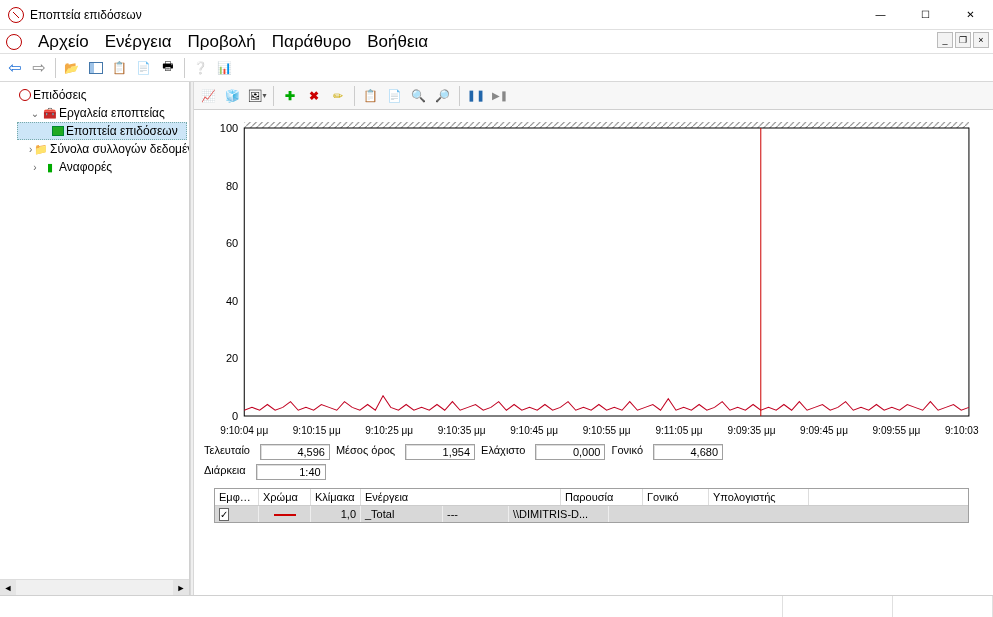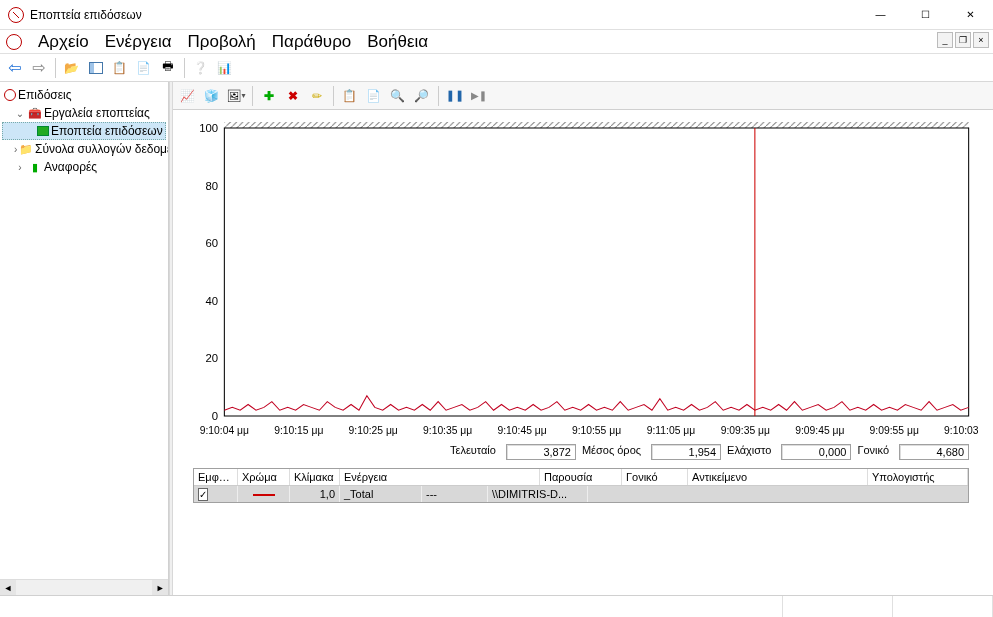--- a/index.html
+++ b/index.html
@@ -13,33 +13,33 @@
   .winbtn { width: 45px; height: 100%; display: flex; align-items: center; justify-content: center; font-family: 'Segoe MDL2 Assets', sans-serif; font-size: 10px; }
   .menubar { height: 24px; display: flex; align-items: center; padding: 0 6px; gap: 0; border-bottom: 1px solid #e0e0e0; position: relative; }
   .menubar .appicon { width: 16px; height: 16px; border: 1.5px solid #b00; border-radius:50%; margin-right: 8px; }
   .menuitem { padding: 3px 8px; font-size: 17px; }
   .mdi-btns { position:absolute; right:4px; top:2px; display:flex; gap:2px; }
   .mdi-btn { width:16px; height:16px; border:1px solid #bbb; background:#f3f3f3; font-size:9px; line-height:14px; text-align:center; }
   .toolbar1 { height: 28px; display: flex; align-items: center; padding: 2px 4px; gap: 2px; border-bottom: 1px solid #d8d8d8; }
   .tbtn { width: 22px; height: 22px; display:flex; align-items:center; justify-content:center; border-radius:2px; }
   .tsep { width:1px; height:20px; background:#ccc; margin:0 3px; }
   .main { display: flex; height: calc(617px - 30px - 24px - 28px - 22px); }
-  .sidebar { width: 190px; border-right: 1px solid #d0d0d0; overflow: hidden; position:relative; background:#fff; }
+  .sidebar { width: 190px; border-right: 1px solid #d0d0d0; overflow: hidden; position:relative; background:#fff;padding-left:15px; }
   .tree { padding: 4px 2px; font-size:12px; white-space:nowrap; }
   .tree-row { display:flex; align-items:center; height:18px; padding-left:2px; gap:2px; }
   .tree-row.selected { background:#cde6f7; border:1px dotted #7aa; }
   .expander { width:12px; text-align:center; color:#666; font-size:10px; }
   .ticon { width:14px; height:14px; display:inline-flex; align-items:center; justify-content:center; font-size:11px; }
   .hscroll { position:absolute; bottom:0; left:0; right:0; height:16px; background:#f0f0f0; border-top:1px solid #ddd; display:flex; align-items:center; }
   .hscroll .arrow { width:16px; height:16px; background:#e5e5e5; text-align:center; font-size:9px; line-height:16px; }
   .content { flex:1; display:flex; flex-direction:column; padding:0; }
   .toolbar2 { height: 28px; border-bottom:1px solid #d0d0d0; display:flex; align-items:center; padding:2px 4px; gap:2px; background:#f7f7f7; }
   .chart-area { flex:1; padding: 10px 14px 6px 10px; position:relative; }
   svg.chart { width:100%; height:320px; display:block; }
-  .stats { display:flex; justify-content:flex-end; gap:6px; padding: 4px 10px 0 0; font-size:11px; }
+  .stats { display:flex; gap:6px; padding: 4px 10px 0 0; font-size:11px; }
   .stat-label { text-align:right; padding-right:4px; }
   .stat-val { width:70px; border:1px solid #a0a0a0; background:#fff; text-align:right; padding:1px 4px; font-size:11px; box-shadow: inset 1px 1px 0 #ddd; }
   .legend { margin: 8px 10px 0 10px; border:1px solid #a0a0a0; }
   .legend-header { display:flex; background:#fff; border-bottom:1px solid #ccc; font-size:11px; }
   .legend-header > div { padding:2px 4px; border-right:1px solid #ddd; overflow:hidden; text-overflow:ellipsis; white-space:nowrap; }
   .legend-row { display:flex; background:#d8d8d8; font-size:11px; }
   .legend-row > div { padding:2px 4px; border-right:1px solid #eee; overflow:hidden; text-overflow:ellipsis; white-space:nowrap; }
   .col-show{width:44px} .col-color{width:52px} .col-scale{width:50px} .col-counter{width:200px} .col-inst{width:82px} .col-parent{width:66px} .col-obj{width:180px} .col-comp{width:100px}
   .splitter-img { width:4px; background:#efefef; cursor:col-resize; border-left:1px solid #d8d8d8; border-right:1px solid #d8d8d8; }
   .statusbar { height:22px; border-top:1px solid #d0d0d0; display:flex; }
@@ -214,39 +214,42 @@
           <text x="544" y="314" text-anchor="middle" font-size="10">9:09:35 μμ</text>
           <text x="616" y="314" text-anchor="middle" font-size="10">9:09:45 μμ</text>
           <text x="688" y="314" text-anchor="middle" font-size="10">9:09:55 μμ</text>
           <text x="760" y="314" text-anchor="middle" font-size="10">9:10:03 μμ</text>
           <path d="M40,290.24 L47.659574468085104,287.36 L55.31914893617021,290.24 L62.97872340425532,284.48 L70.63829787234042,290.24 L78.29787234042553,287.36 L85.95744680851064,281.6 L93.61702127659575,290.24 L101.27659574468085,287.36 L108.93617021276596,290.24 L116.59574468085107,284.48 L124.25531914893617,287.36 L131.91489361702128,290.24 L139.5744680851064,281.6 L147.2340425531915,287.36 L154.8936170212766,290.24 L162.5531914893617,284.48 L170.2127659574468,290.24 L177.87234042553192,275.84 L185.531914893617,287.36 L193.19148936170214,290.24 L200.85106382978722,284.48 L208.51063829787233,290.24 L216.17021276595744,287.36 L223.82978723404253,290.24 L231.48936170212767,284.48 L239.14893617021278,290.24 L246.8085106382979,281.6 L254.46808510638297,290.24 L262.1276595744681,287.36 L269.7872340425532,284.48 L277.4468085106383,290.24 L285.1063829787234,287.36 L292.76595744680856,281.6 L300.4255319148936,290.24 L308.0851063829787,284.48 L315.74468085106383,290.24 L323.40425531914894,287.36 L331.063829787234,290.24 L338.72340425531917,284.48 L346.3829787234043,290.24 L354.0425531914894,287.36 L361.70212765957444,281.6 L369.36170212765956,290.24 L377.02127659574467,287.36 L384.6808510638298,290.24 L392.3404255319149,284.48 L400,290.24 L407.65957446808505,287.36 L415.3191489361702,290.24 L422.97872340425533,281.6 L430.6382978723404,290.24 L438.29787234042556,287.36 L445.9574468085106,284.48 L453.6170212765958,290.24 L461.27659574468083,278.72 L468.93617021276594,290.24 L476.5957446808511,287.36 L484.25531914893617,290.24 L491.9148936170212,284.48 L499.5744680851064,290.24 L507.2340425531915,287.36 L514.8936170212766,281.6 L522.5531914893618,290.24 L530.2127659574468,287.36 L537.872340425532,290.24 L545.5319148936171,284.48 L553.1914893617021,290.24 L560.8510638297872,287.36 L568.5106382978723,290.24 L576.1702127659574,284.48 L583.8297872340426,290.24 L591.4893617021277,281.6 L599.1489361702128,290.24 L606.8085106382979,287.36 L614.468085106383,284.48 L622.127659574468,290.24 L629.7872340425532,287.36 L637.4468085106383,281.6 L645.1063829787234,290.24 L652.7659574468086,287.36 L660.4255319148936,290.24 L668.0851063829788,284.48 L675.7446808510638,290.24 L683.4042553191489,287.36 L691.0638297872341,290.24 L698.7234042553191,284.48 L706.3829787234042,287.36 L714.0425531914893,290.24 L721.7021276595744,281.6 L729.3617021276596,290.24 L737.0212765957447,287.36 L744.6808510638298,284.48 L752.3404255319149,290.24 L760,287.36 " fill="none" stroke="#c00020" stroke-width="1"></path>
           <line x1="553.1914893617021" y1="8" x2="553.1914893617021" y2="296" stroke="#c00" stroke-width="1"></line>
         </svg>
 
       <div class="stats">
         <span class="stat-label">Τελευταίο</span>
-        <span class="stat-val">3,872</span>
+        <span class="stat-val">4,596</span>
         <span class="stat-label">Μέσος όρος</span>
         <span class="stat-val">1,954</span>
         <span class="stat-label">Ελάχιστο</span>
         <span class="stat-val">0,000</span>
         <span class="stat-label">Γονικό</span>
         <span class="stat-val">4,680</span>
       </div>
 
+      <div class="stats">
+        <span class="stat-label">Διάρκεια</span>
+        <span class="stat-val">1:40</span>
+      </div>
 
       <div class="legend">
         <div class="legend-header">
           <div class="col-show">Εμφάνι...</div>
           <div class="col-color">Χρώμα</div>
           <div class="col-scale">Κλίμακα</div>
           <div class="col-counter">Ενέργεια</div>
           <div class="col-inst">Παρουσία</div>
           <div class="col-parent">Γονικό</div>
-          <div class="col-obj">Αντικείμενο</div>
           <div class="col-comp">Υπολογιστής</div>
         </div>
         <div class="legend-row">
           <div class="col-show"><span class="check">✓</span></div>
           <div class="col-color" style="text-align:center"><span class="color-line"></span></div>
           <div class="col-scale" style="text-align:right">1,0</div>
           <div class="col-inst">_Total</div>
           <div class="col-parent">---</div>
           <div class="col-comp">\\DIMITRIS-D...</div>
         </div>

